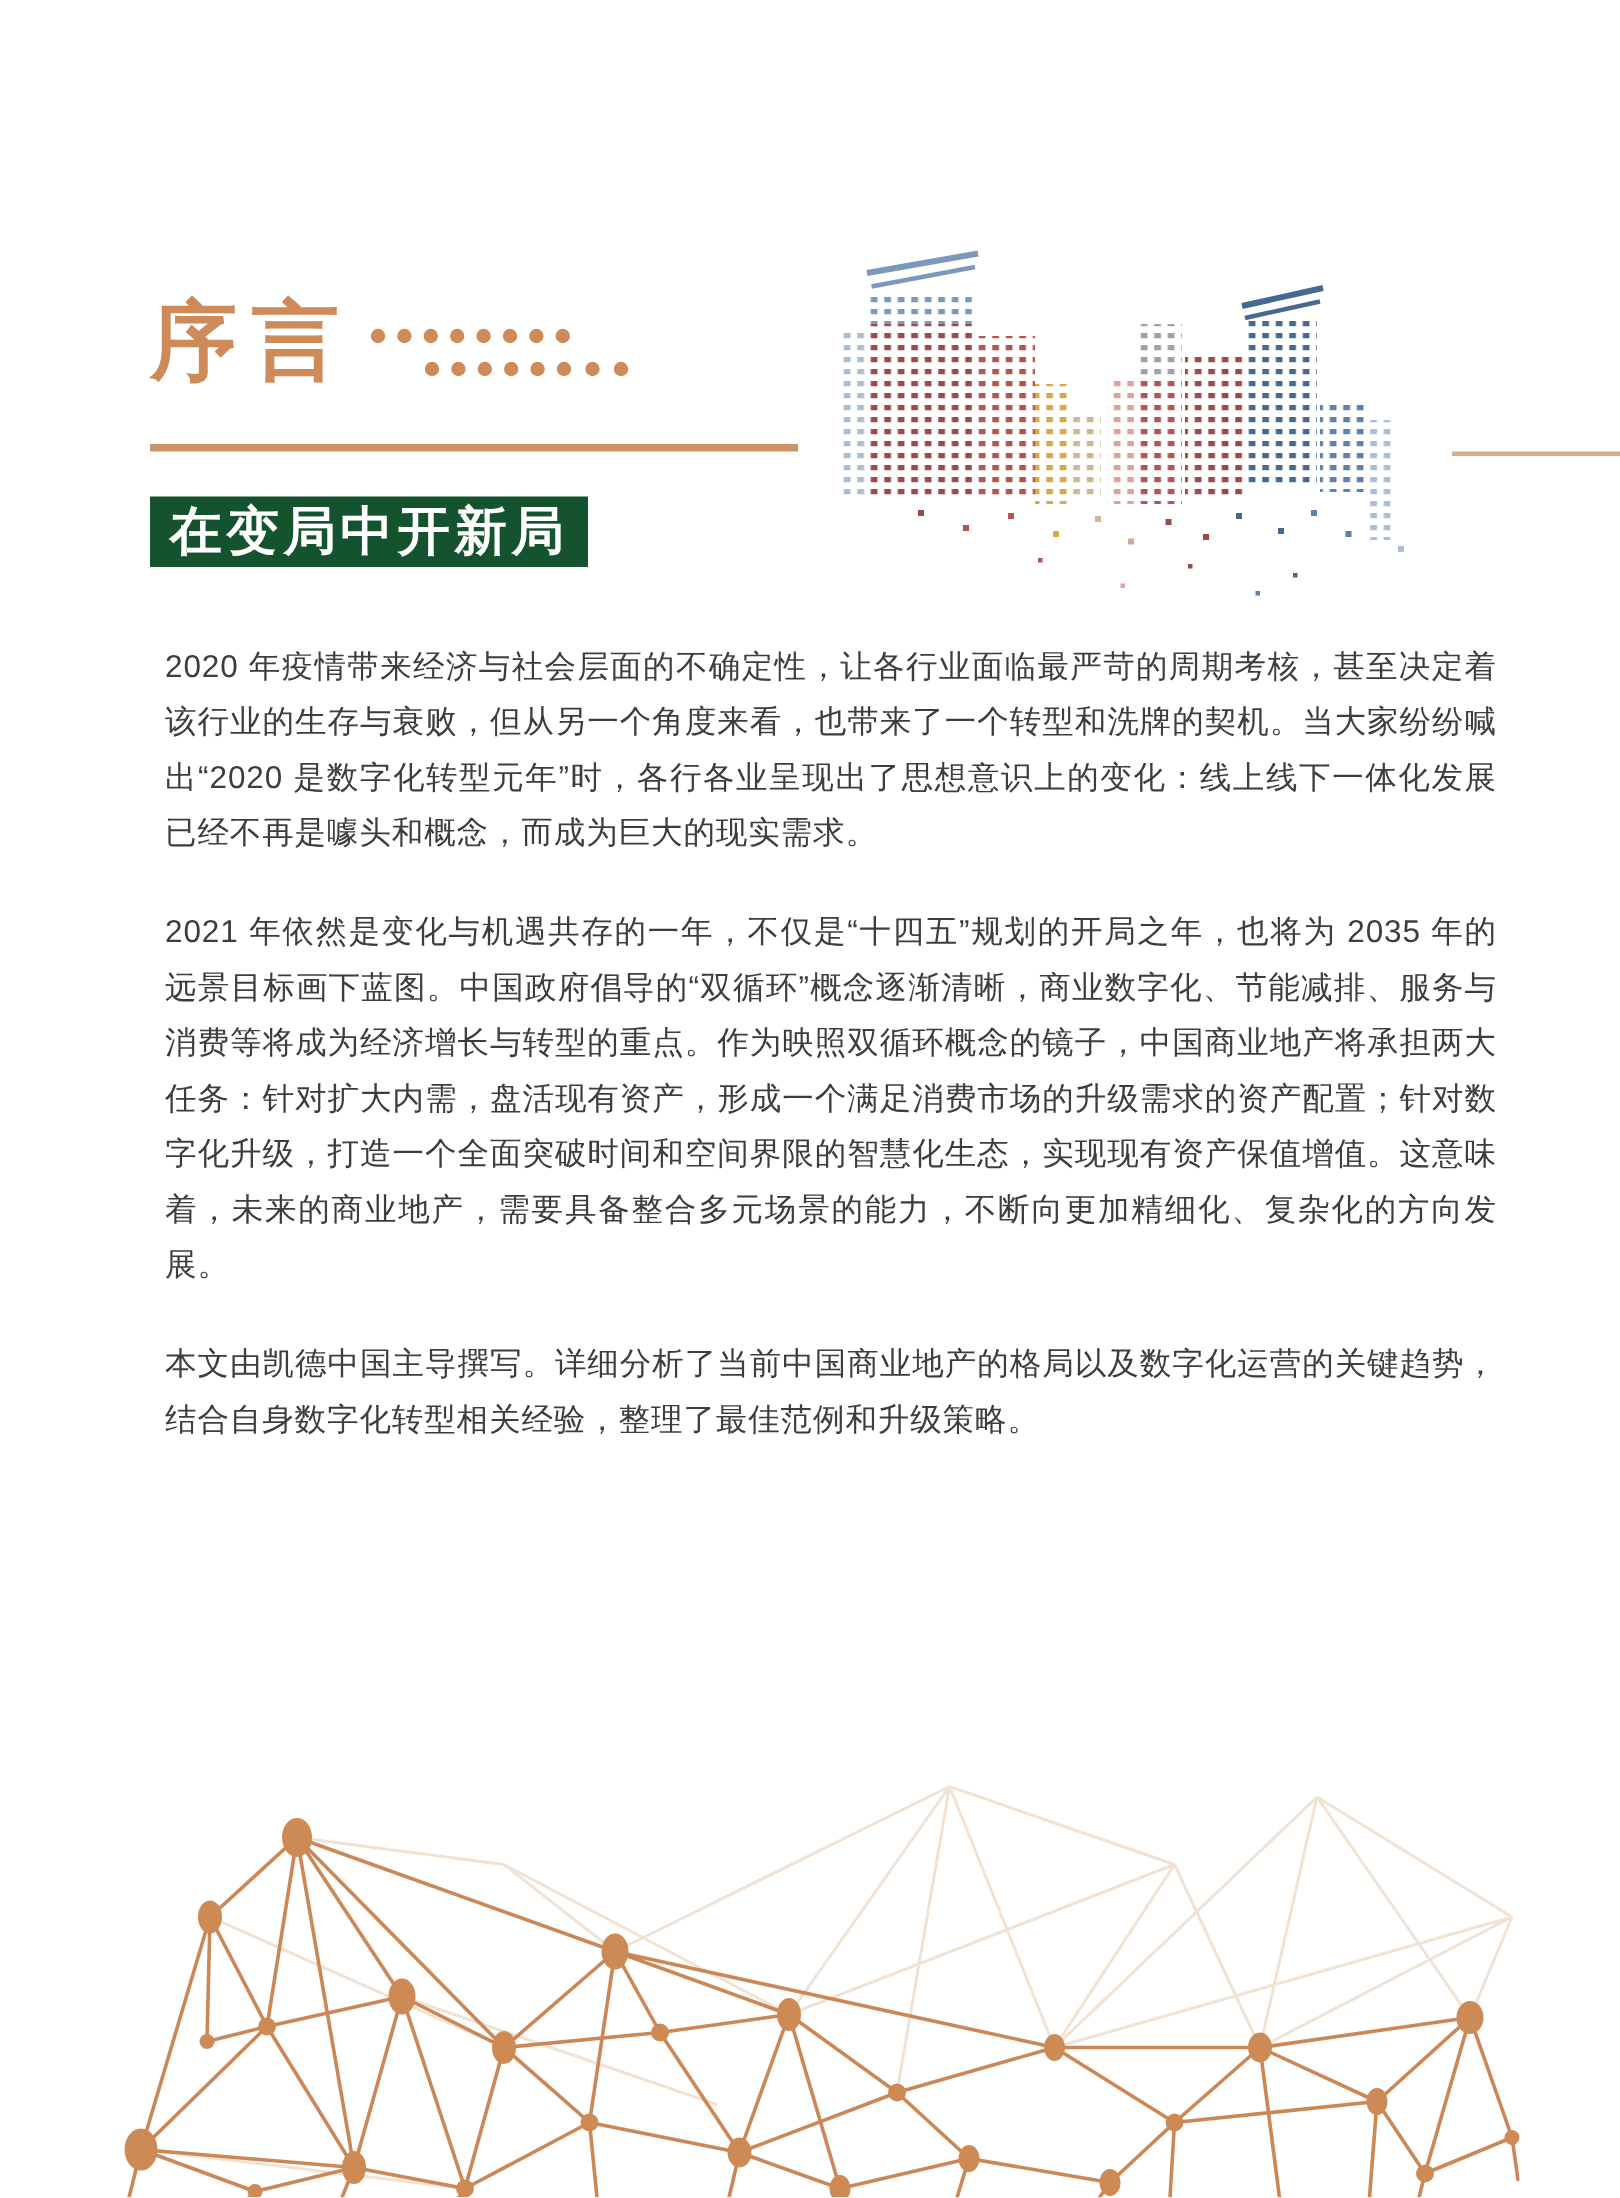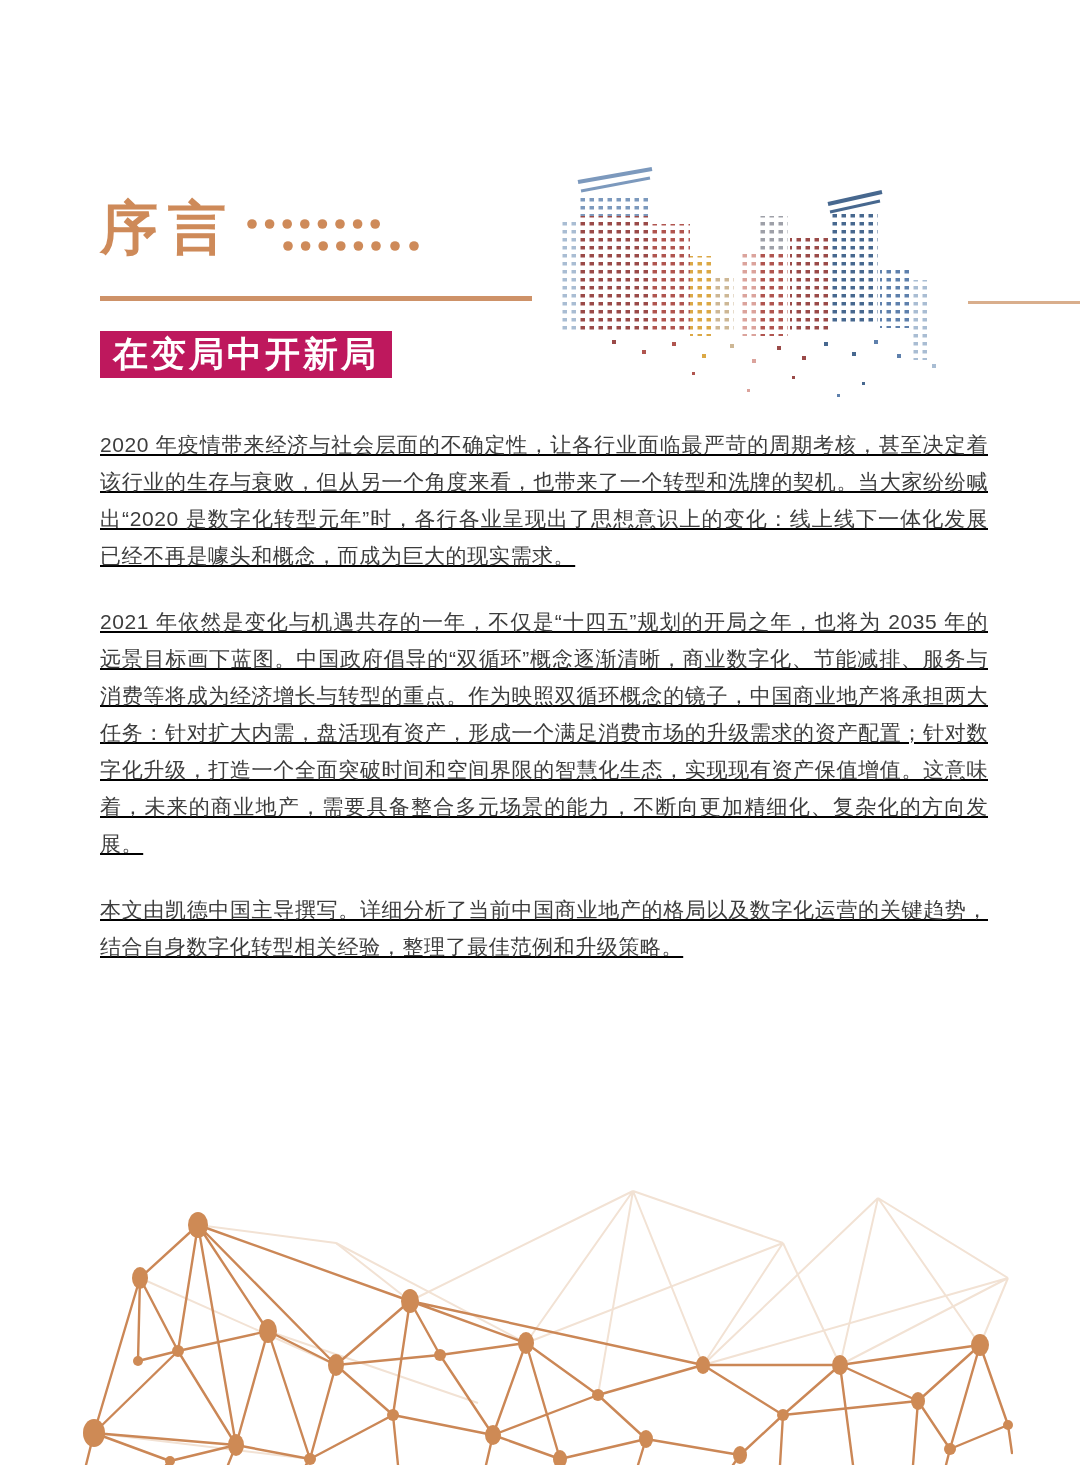--- a/index.html
+++ b/index.html
@@ -23,31 +23,31 @@
     position:absolute;left:100px;top:296px;
     width:432px;height:5px;background:#ce9268;
   }
   .right-edge-line{
     position:absolute;left:968px;top:301px;
     width:112px;height:3px;background:#d9ae8c;
   }
   .section-banner{
     position:absolute;left:100px;top:331px;
     height:47px;
-    background:#be185d;
+    background:#14532d;
     display:flex;align-items:center;
     padding:0 13px;
   }
   .section-banner span{
     color:#ffffff;font-size:35px;font-weight:700;letter-spacing:3px;
   }
   .skyline{position:absolute;left:552px;top:164px;width:440px;height:245px;}
   
   .body-text{
-    position:absolute;left:100px;top:426px;width:888px;text-decoration:underline;
+    position:absolute;left:110px;top:426px;width:888px;
   }
   .body-text p{
     margin:0 0 29px 0;
     font-size:21px;line-height:37px;
     letter-spacing:0.6px;
     color:#3d3d3d;
     text-align:justify;
     text-justify:inter-ideograph;
   }
   

